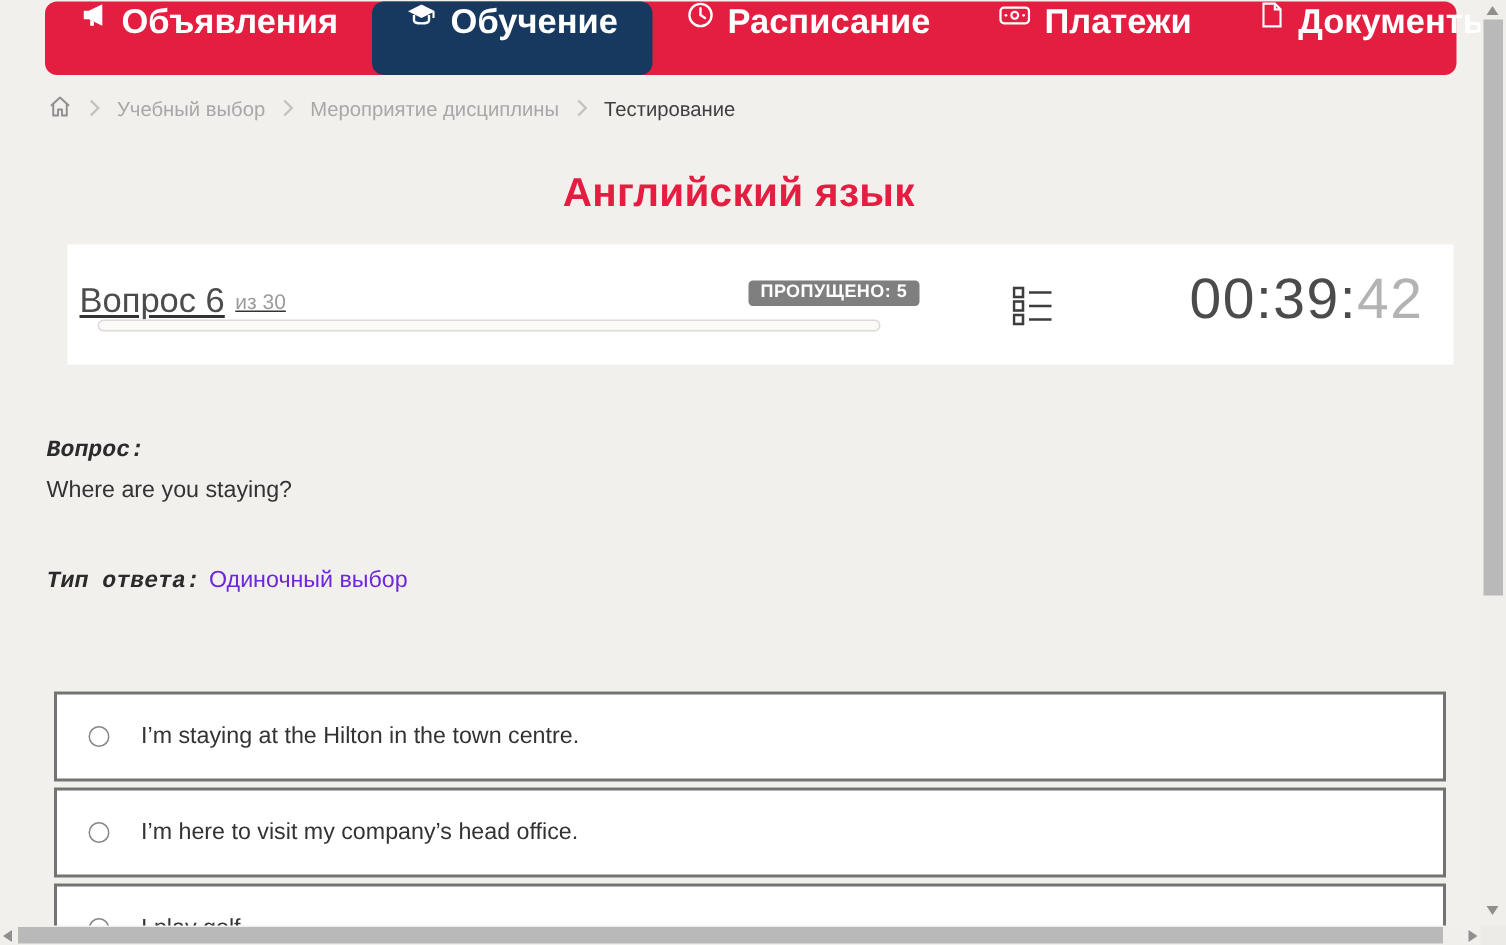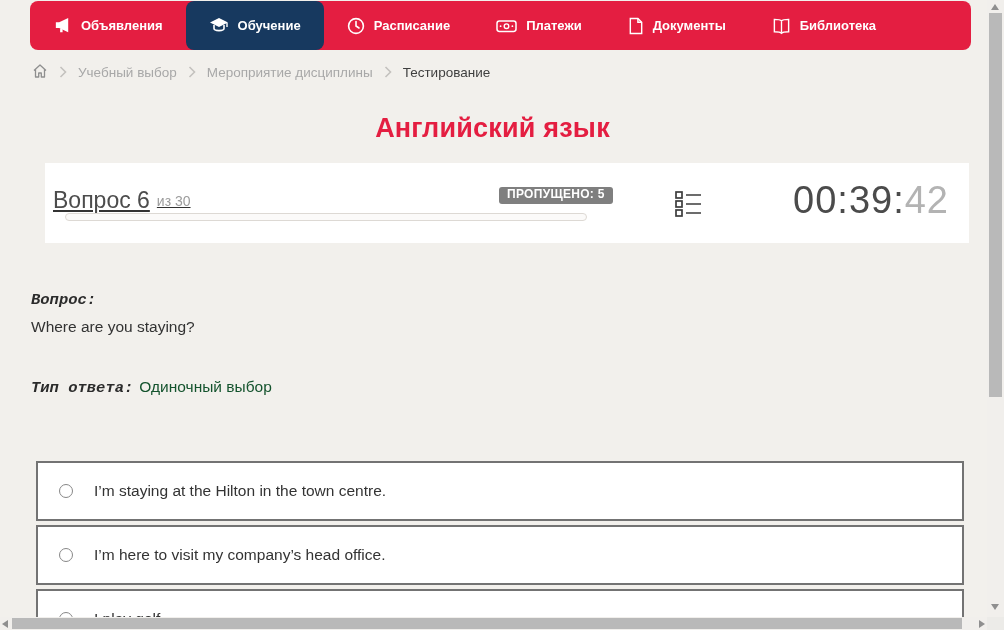--- a/index.html
+++ b/index.html
@@ -11,22 +11,22 @@
     color:#333;
   }
 
   
   .navbar {
     position:absolute; left:30px; top:1px; width:941px; height:49px;
     background:#e41e41; border-radius:8px;
     display:flex; align-items:stretch; justify-content:flex-start;
   }
   .nav-item {
-    display:flex; align-items:center; gap:9px;
-    padding:16px 23px; color:#fff; font-weight:bold; font-size:13px;
+    display:flex; gap:9px;
+    padding:0 23px; color:#fff; font-weight:bold; font-size:23px;
     cursor:pointer; white-space:nowrap;
   }
   .nav-item.active { background:#17395f; border-radius:8px; }
   .nav-item svg { display:block; }
 
   
   .breadcrumb {
     position:absolute; left:32px; top:62px; height:20px;
     display:flex; align-items:center; gap:11px; font-size:13.5px; color:#a8a8a8;
   }
@@ -70,21 +70,21 @@
     font-size:38px; font-weight:300; color:#4b4b4b; letter-spacing:1px;text-align:center;
   }
   .timer .secs { color:#b3b3b3; }
 
   
   .question-block { position:absolute; left:31px; top:291px; width:930px; font-size:15.5px; }
   .q-label { font-weight:bold; font-style:italic; color:#2b2b2b;font-family:Liberation Mono, monospace; }
   .q-text  { margin-top:9px; color:#333; }
   .answer-type { position:absolute; left:31px; top:378px; font-size:15.5px; }
   .answer-type .q-label { margin-right:6px; }
-  .answer-type .val { color:#14532d; }
+  .answer-type .val { color:#6d28d9; }
 
   
   .options { position:absolute; left:36px; top:461px; width:928px; }
   .option {
     height:60px; background:#ffffff; border:2px solid #737373;
     display:flex; align-items:center; margin-bottom:4px; cursor:pointer;
   }
   .radio {
     width:14px; height:14px; border:1.5px solid #878787; border-radius:50%;
     background:#fff; margin:0 21px 0 21px; flex:0 0 auto;

